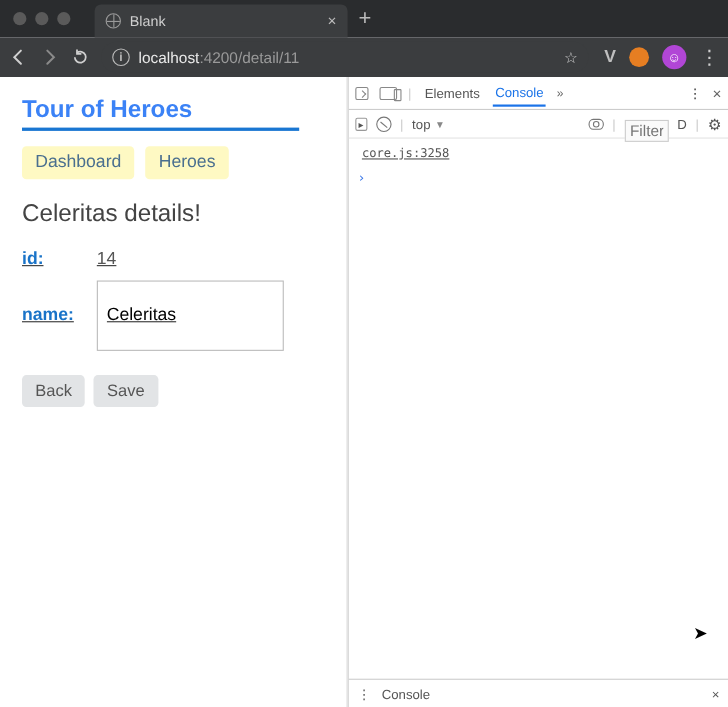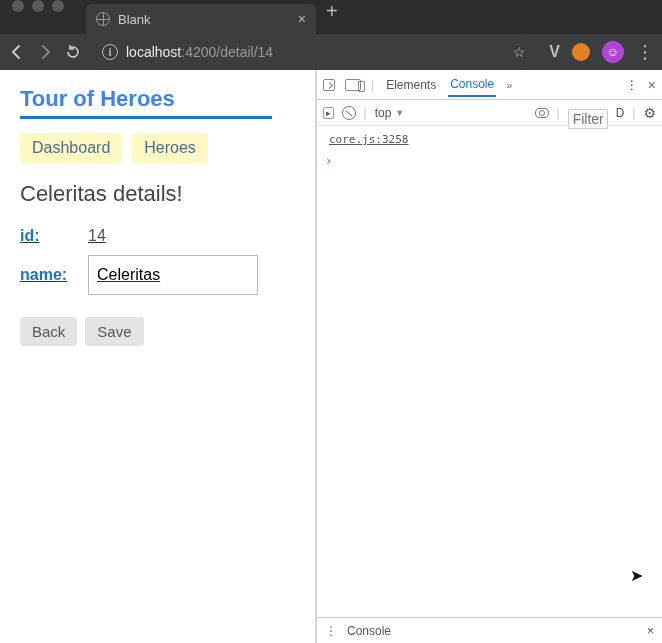--- a/index.html
+++ b/index.html
@@ -1,18 +1,18 @@
 <!DOCTYPE html>
 <html><head>
 <meta charset="utf-8">
 <style>
   * { box-sizing: border-box; }
   body { margin: 0; font-family: -apple-system, BlinkMacSystemFont, "Segoe UI", Arial, sans-serif; background: #fff; width: 662px; height: 643px; overflow: hidden; }
   .chrome { display: flex; flex-direction: column; height: 100%; }
-  .titlebar { background: #2a2c2e; height: 34px; display: flex; }
+  .titlebar { background: #2a2c2e; height: 34px; display: flex; align-items: center; }
   .traffic { display: flex; gap: 8px; padding: 0 12px; }
   .tl { width: 12px; height: 12px; border-radius: 50%; background: #5a5a5a; }
   .tab { margin-left: 10px; background: #3b3d3f; height: 30px; width: 230px; border-radius: 6px 6px 0 0; display: flex; align-items: center; padding: 0 10px; color: #cfcfcf; font-size: 13px; gap: 8px; align-self: flex-end; }
   .tab .globe { width: 14px; height: 14px; border: 1.3px solid #9a9a9a; border-radius: 50%; position: relative; }
   .tab .globe::before { content:""; position:absolute; left:0; right:0; top:50%; border-top:1px solid #9a9a9a; }
   .tab .globe::after { content:""; position:absolute; top:0; bottom:0; left:50%; border-left:1px solid #9a9a9a; }
   .tab .close { margin-left: auto; color: #bbb; font-size: 14px; }
   .newtab { color:#bbb; font-size: 20px; padding: 0 10px; }
   .addrbar { background: #3b3d3f; height: 36px; display: flex; align-items: center; padding: 0 8px; gap: 10px; color: #cfcfcf; }
   .ico { width: 18px; height: 18px; display:inline-flex; align-items:center; justify-content:center; }
@@ -28,21 +28,21 @@
   .content { flex:1; display:flex; min-height:0; }
   .page { width: 316px; background:#fff; padding: 16px 20px 20px 20px; color:#333; overflow:auto; border-right:1px solid #ddd;}
   h1 { margin:0 0 4px 0; font-size:22px; color:#3b82f6; font-weight:700; }
   .rule { border-bottom: 3px solid #1976d2; width: 252px; margin-bottom: 14px; }
   .nav { display:flex; gap:10px; margin-bottom:18px; }
   .navbtn { background:#fef9c3; color:#4a6f8f; padding:6px 12px; border-radius:4px; font-size:16px; cursor:pointer; }
   h2 { margin:0 0 20px 0; font-size:22px; font-weight:400; color:#444; }
   .row { display:flex; align-items:center; gap:16px; margin-bottom:10px; font-size:16px;text-decoration:underline; }
   .lbl { color:#1973c8; font-weight:600; width:52px; }
   .val { color:#555; }
-  input.txt { border:1px solid #bbb; padding:10px 8px; font-size:16px; width:170px; }
+  input.txt { border:1px solid #bbb; padding:22px 8px; font-size:16px; width:170px; }
   .btns { margin-top:22px; display:flex; gap:8px; }
   .btn { background:#e2e4e6; color:#555; padding:6px 12px; border-radius:4px; font-size:15px; cursor:pointer; border:none;text-align:center; }
   .devtools { flex:1; display:flex; flex-direction:column; background:#fff; font-size:12px; color:#333; border-left:1px solid #ccc; }
   .dt-top { height:30px; display:flex; align-items:center; border-bottom:1px solid #ccc; padding:0 6px; gap:10px; }
   .dt-tab { color:#555; padding:4px 2px; }
   .dt-tab.active { color:#1a73e8; border-bottom:2px solid #1a73e8; }
   .dt-sub { height:26px; display:flex; align-items:center; border-bottom:1px solid #e3e3e3; padding:0 6px; gap:8px; color:#555; }
   .dt-sub .sel { display:flex; align-items:center; gap:4px;text-align:center; }
   .dt-sub .tri { font-size:9px; color:#888; }
   .filter { border:1px solid #ccc; padding:1px 4px; width:40px; font-size:14px; color:#888; background:#fafafa;margin-top:13px; }
@@ -96,21 +96,21 @@
     </span>
     <span class="ico">
       <svg width="16" height="16" viewBox="0 0 16 16">
           <path d="M3 8a5 5 0 1 0 2-4" stroke="#cfcfcf" stroke-width="1.6" fill="none"></path>
           <path d="M5 1 L5 5 L9 5" stroke="#cfcfcf" stroke-width="1.6" fill="none"></path>
         </svg>
     </span>
     <div class="addr">
       <span class="info-c">i</span>
       <span>
-        <span class="url-host">localhost</span><span class="url-path">:4200/detail/14</span>
+        <span class="url-host">localhost</span><span class="url-path">:4200/detail/11</span>
       </span>
       <span style="margin-left:auto" class="star">☆</span>
     </div>
     <div class="right">
       <span style="font-weight:bold;color:#bfbfbf;">V</span>
       <span class="orange"></span>
       <span class="avatar">☺</span>
       <span class="vdots">⋮</span>
     </div>
   </div>

